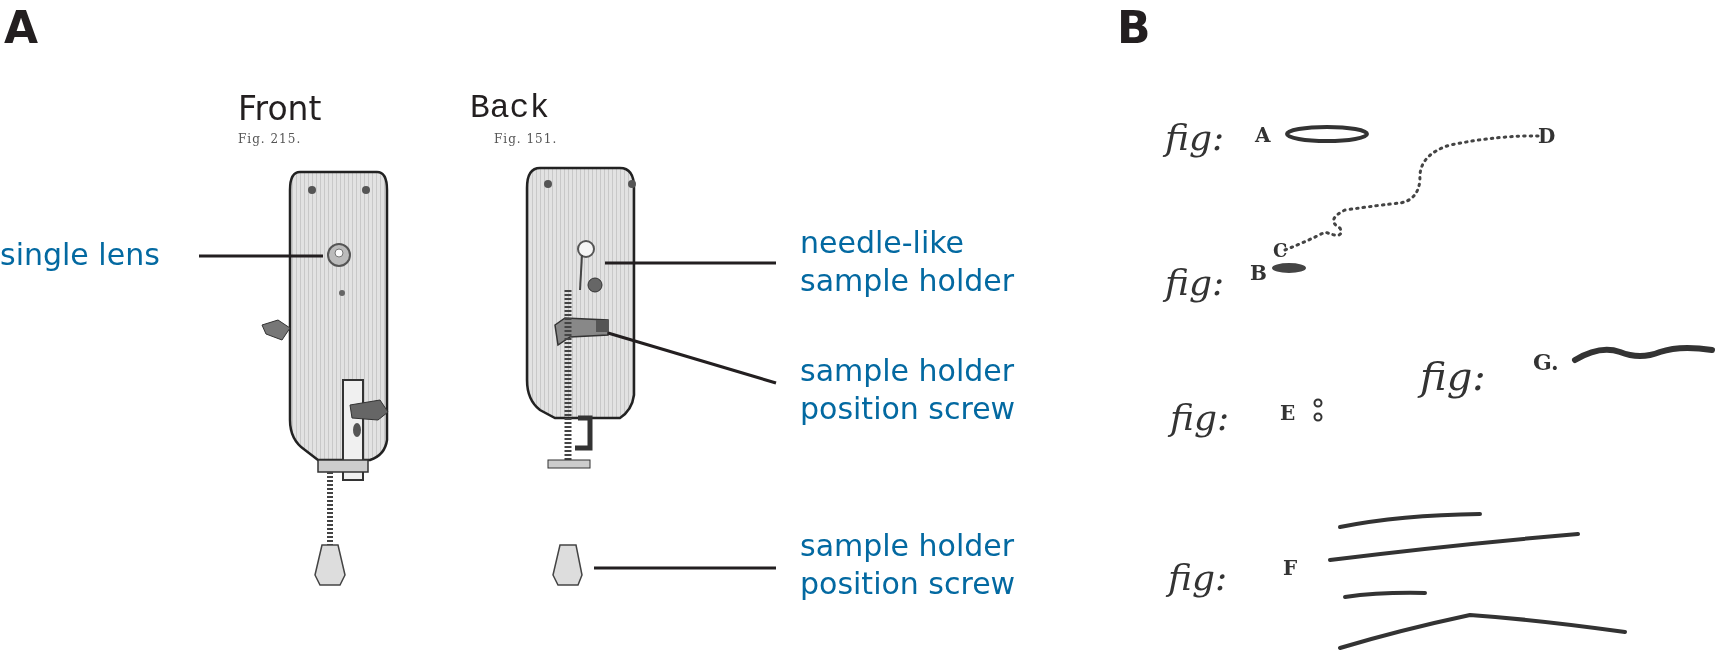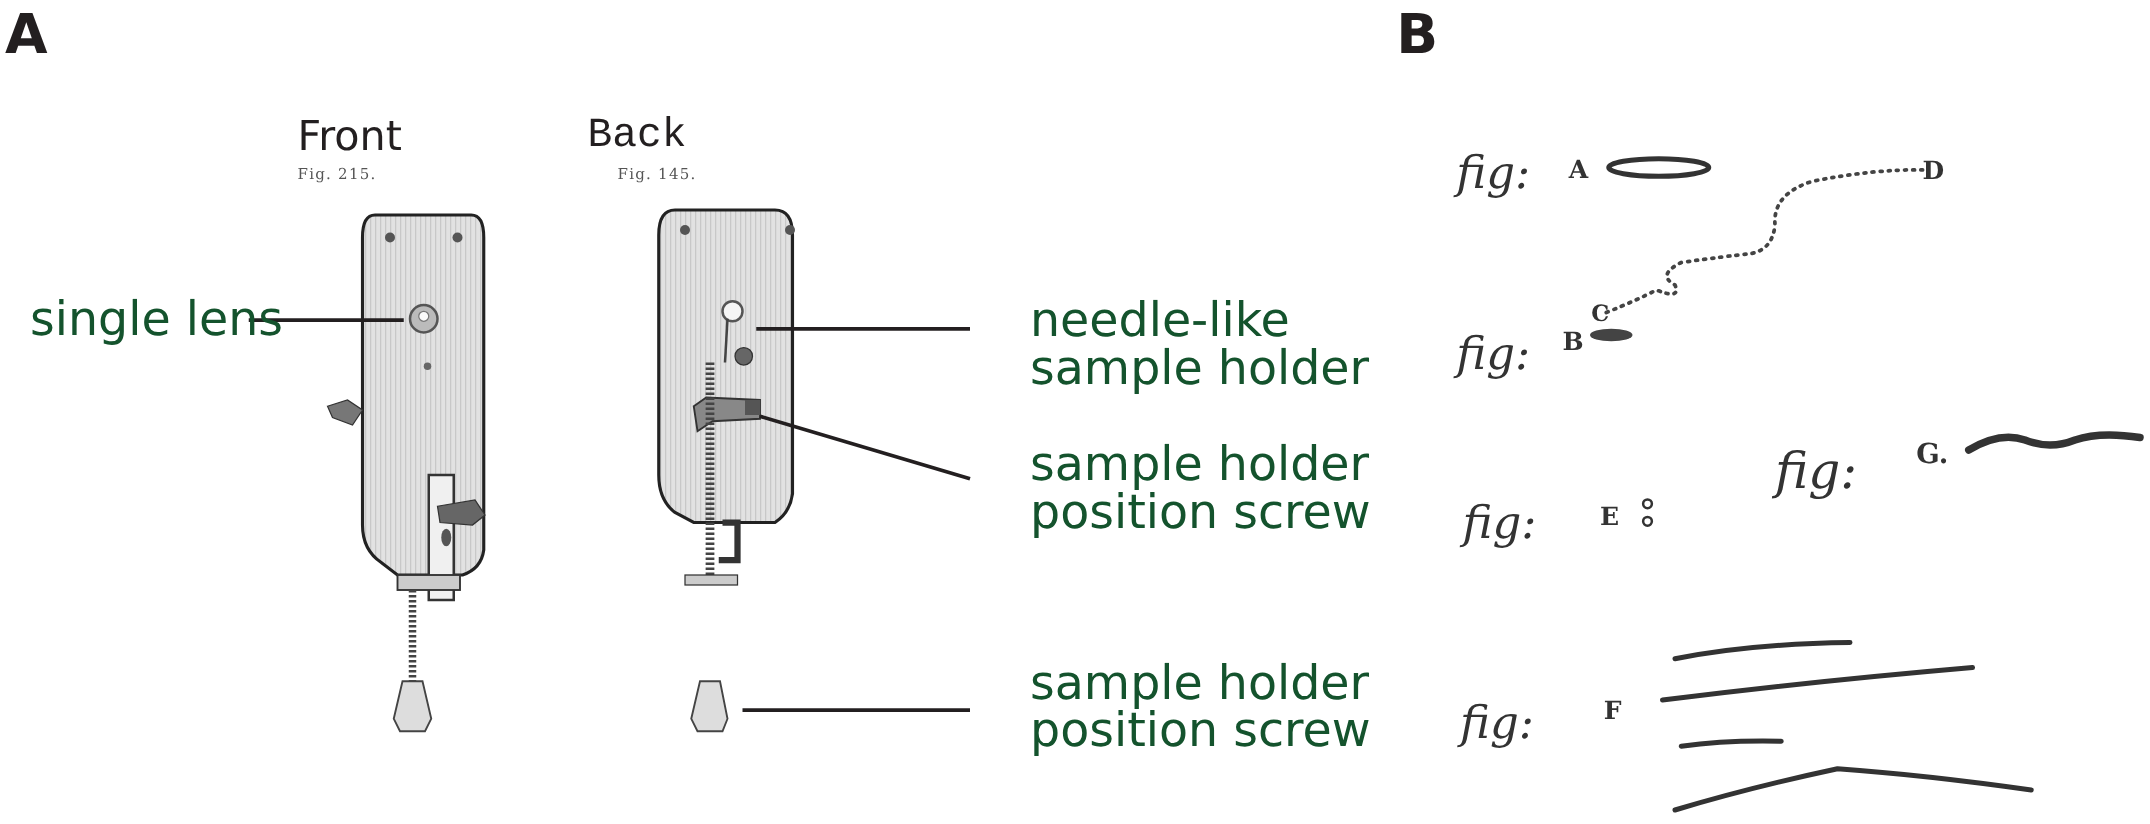--- a/index.html
+++ b/index.html
@@ -4,35 +4,35 @@
 <style>
   html, body { margin:0; padding:0; background:#ffffff; }
   body { width:1720px; height:659px; position:relative; overflow:hidden;
          font-family:"DejaVu Sans", sans-serif; color:#231f20; }
   .panel-letter { position:absolute; font-family:"DejaVu Sans", sans-serif;
                   font-weight:bold; font-size:44px; line-height:1; color:#231f20; }
   .view-title { position:absolute; font-size:33px; line-height:1; color:#231f20;
                 width:200px; }
   .fig-caption { position:absolute; font-family:"DejaVu Serif", serif; font-size:12px;
                  color:#555; width:200px; letter-spacing:1px; }
-  .label { position:absolute; font-size:38px; line-height:38px; color:#14532d; white-space:nowrap;padding-left:24px; }
+  .label { position:absolute; font-size:30px; line-height:38px; color:#0369a1; white-space:nowrap; }
   svg.art { position:absolute; left:0; top:0; overflow:visible; }
   .fig-label { font-family:"DejaVu Serif", serif; font-style:italic; fill:#333; }
   .fig-letter { font-family:"DejaVu Serif", serif; font-weight:bold; fill:#333; }
 </style>
 </head>
 <body>
 
 <div class="panel-letter" style="left:4px;top:6px;">A</div>
 
 <div class="view-title" style="left:238px;top:92px;">Front</div>
 <div class="fig-caption" style="left:238px;top:132px;">Fig. 215.</div>
 
 <div class="view-title" style="left:470px;top:92px;font-family:Liberation Mono, monospace;">Back</div>
-<div class="fig-caption" style="left:494px;top:132px;">Fig. 145.</div>
+<div class="fig-caption" style="left:494px;top:132px;">Fig. 151.</div>
 
 <svg class="art" width="1720" height="659">
   <defs>
     <pattern id="grain" width="4" height="4" patternUnits="userSpaceOnUse">
       <rect width="4" height="4" fill="#e2e2e2"></rect>
       <rect width="1" height="4" fill="#c8c8c8"></rect>
     </pattern>
   </defs>
 
   <g>
@@ -93,21 +93,21 @@
     <path d="M1340 527 Q1400 515 1480 514"></path>
     <path d="M1330 560 Q1450 545 1578 534"></path>
     <path d="M1345 597 Q1380 592 1425 593"></path>
     <path d="M1340 648 Q1400 630 1470 615 Q1540 620 1625 632"></path>
   </g>
 </svg>
 
 <div class="label" style="left:0px;top:236px;">
   <span>single lens</span>
 </div>
-<div class="label" style="left:800px;top:224px;margin-top:13px;">
+<div class="label" style="left:800px;top:224px;">
   <div>needle-like</div>
   <div>sample holder</div>
 </div>
 <div class="label" style="left:800px;top:352px;">
   <div>sample holder</div>
   <div>position screw</div>
 </div>
 <div class="label" style="left:800px;top:527px;">
   <div>sample holder</div>
   <div>position screw</div>

